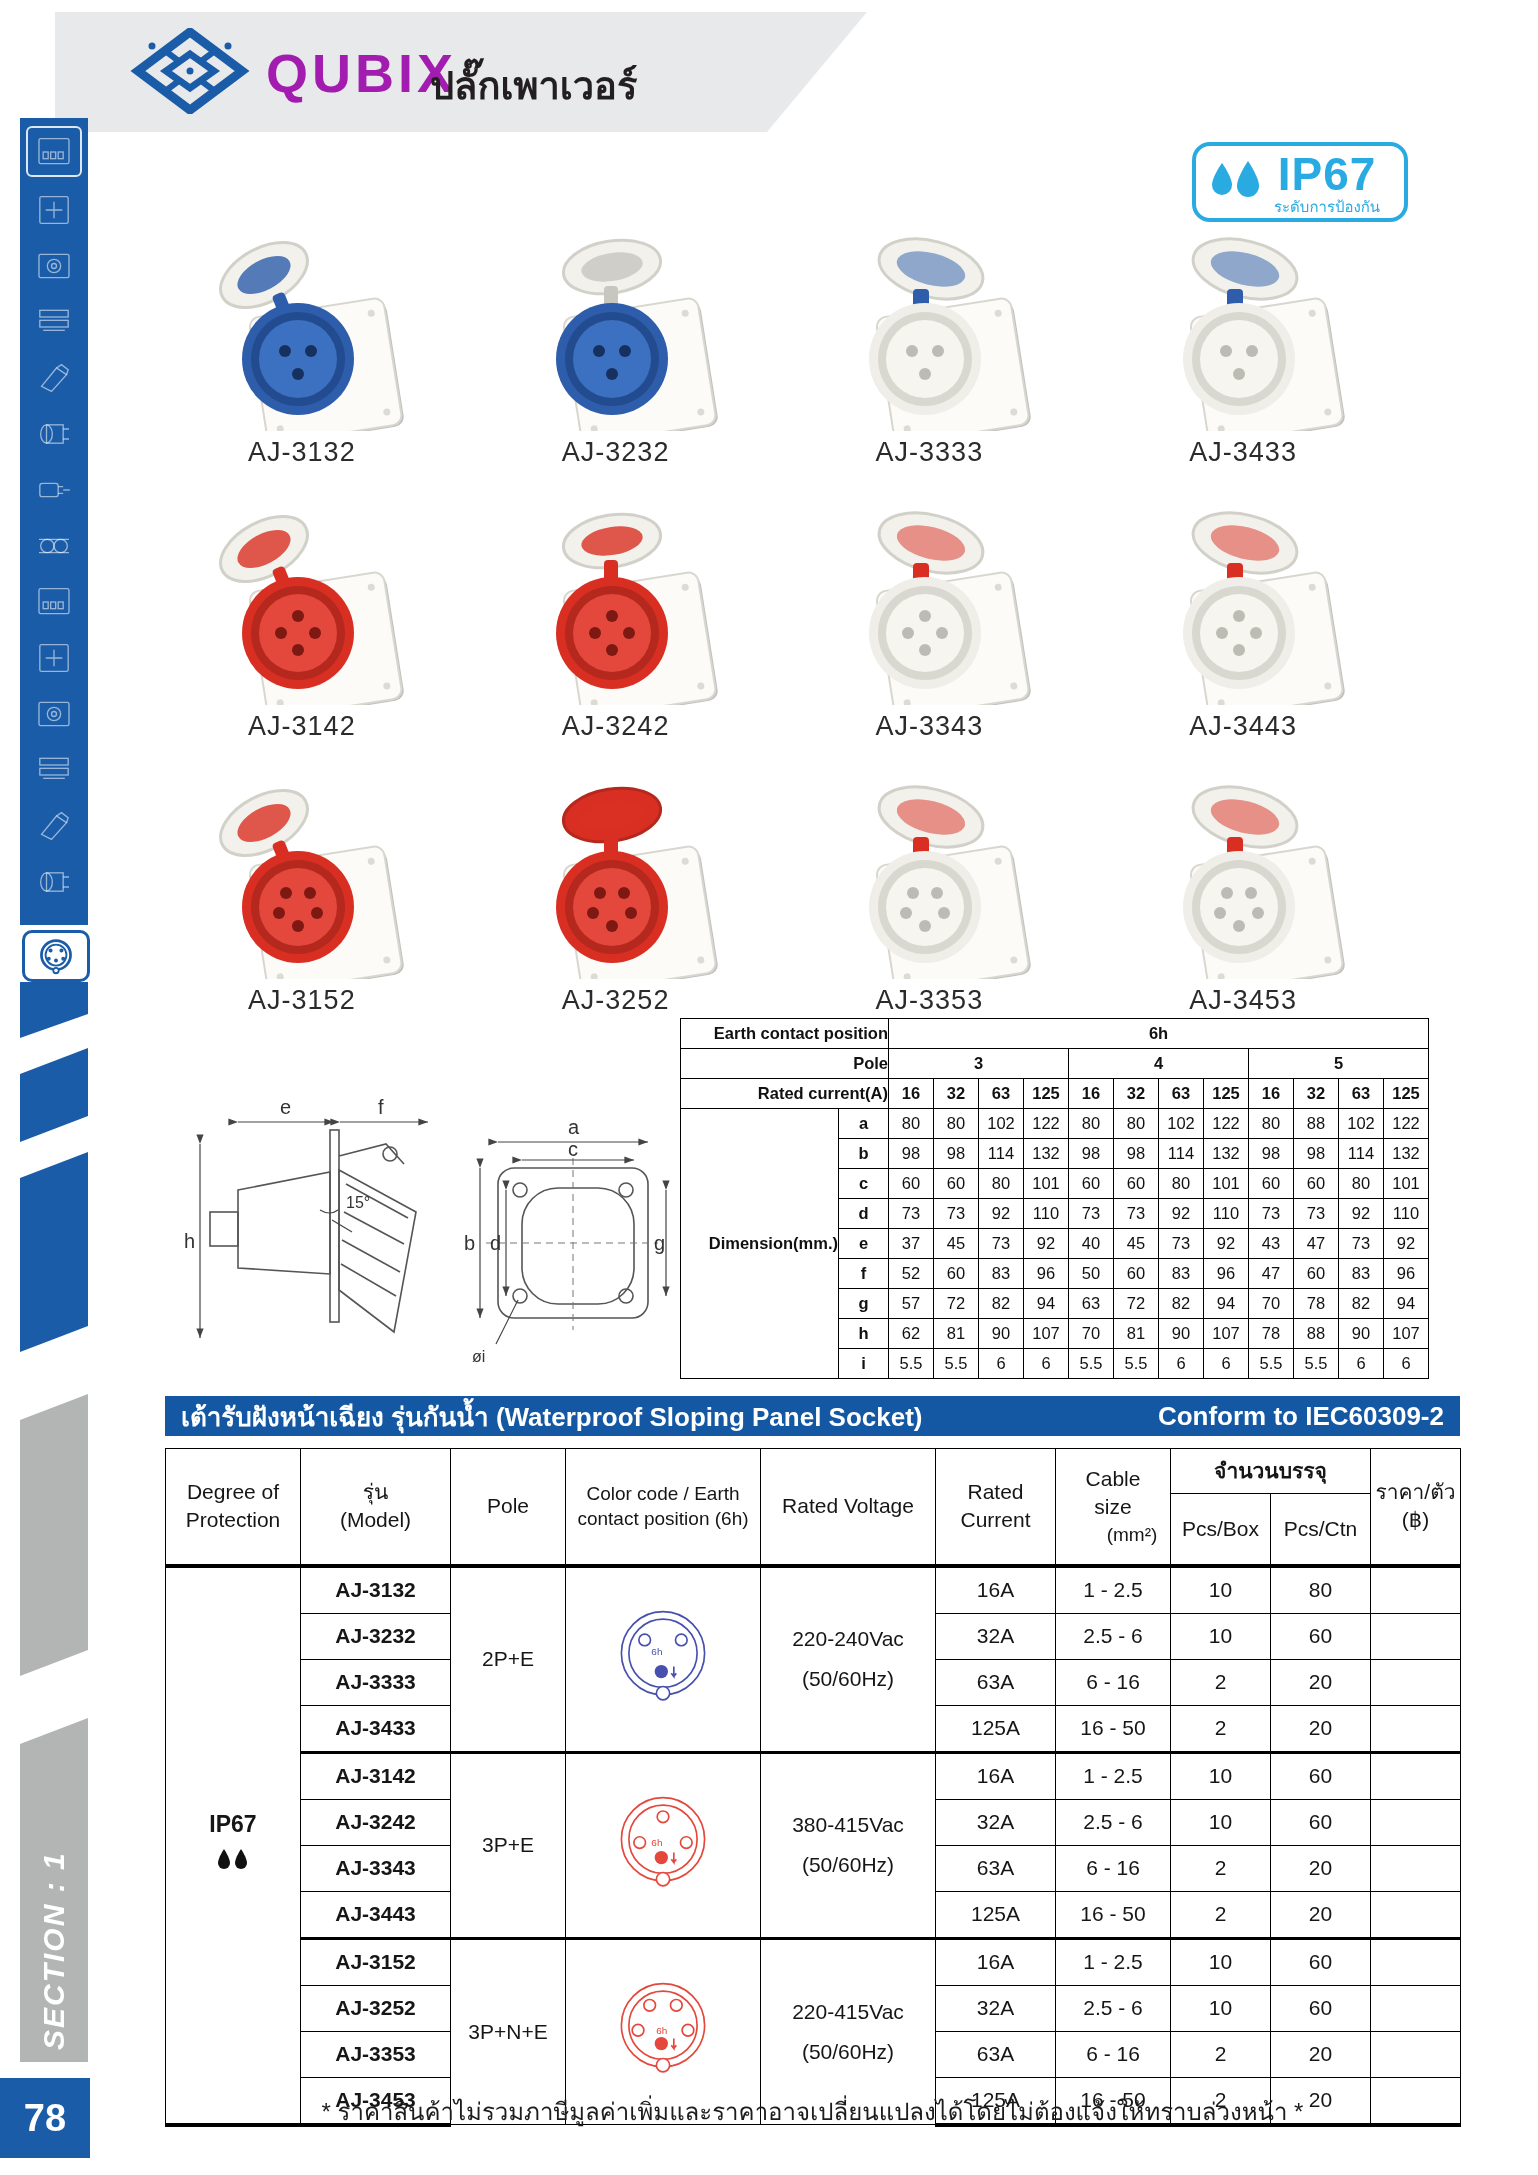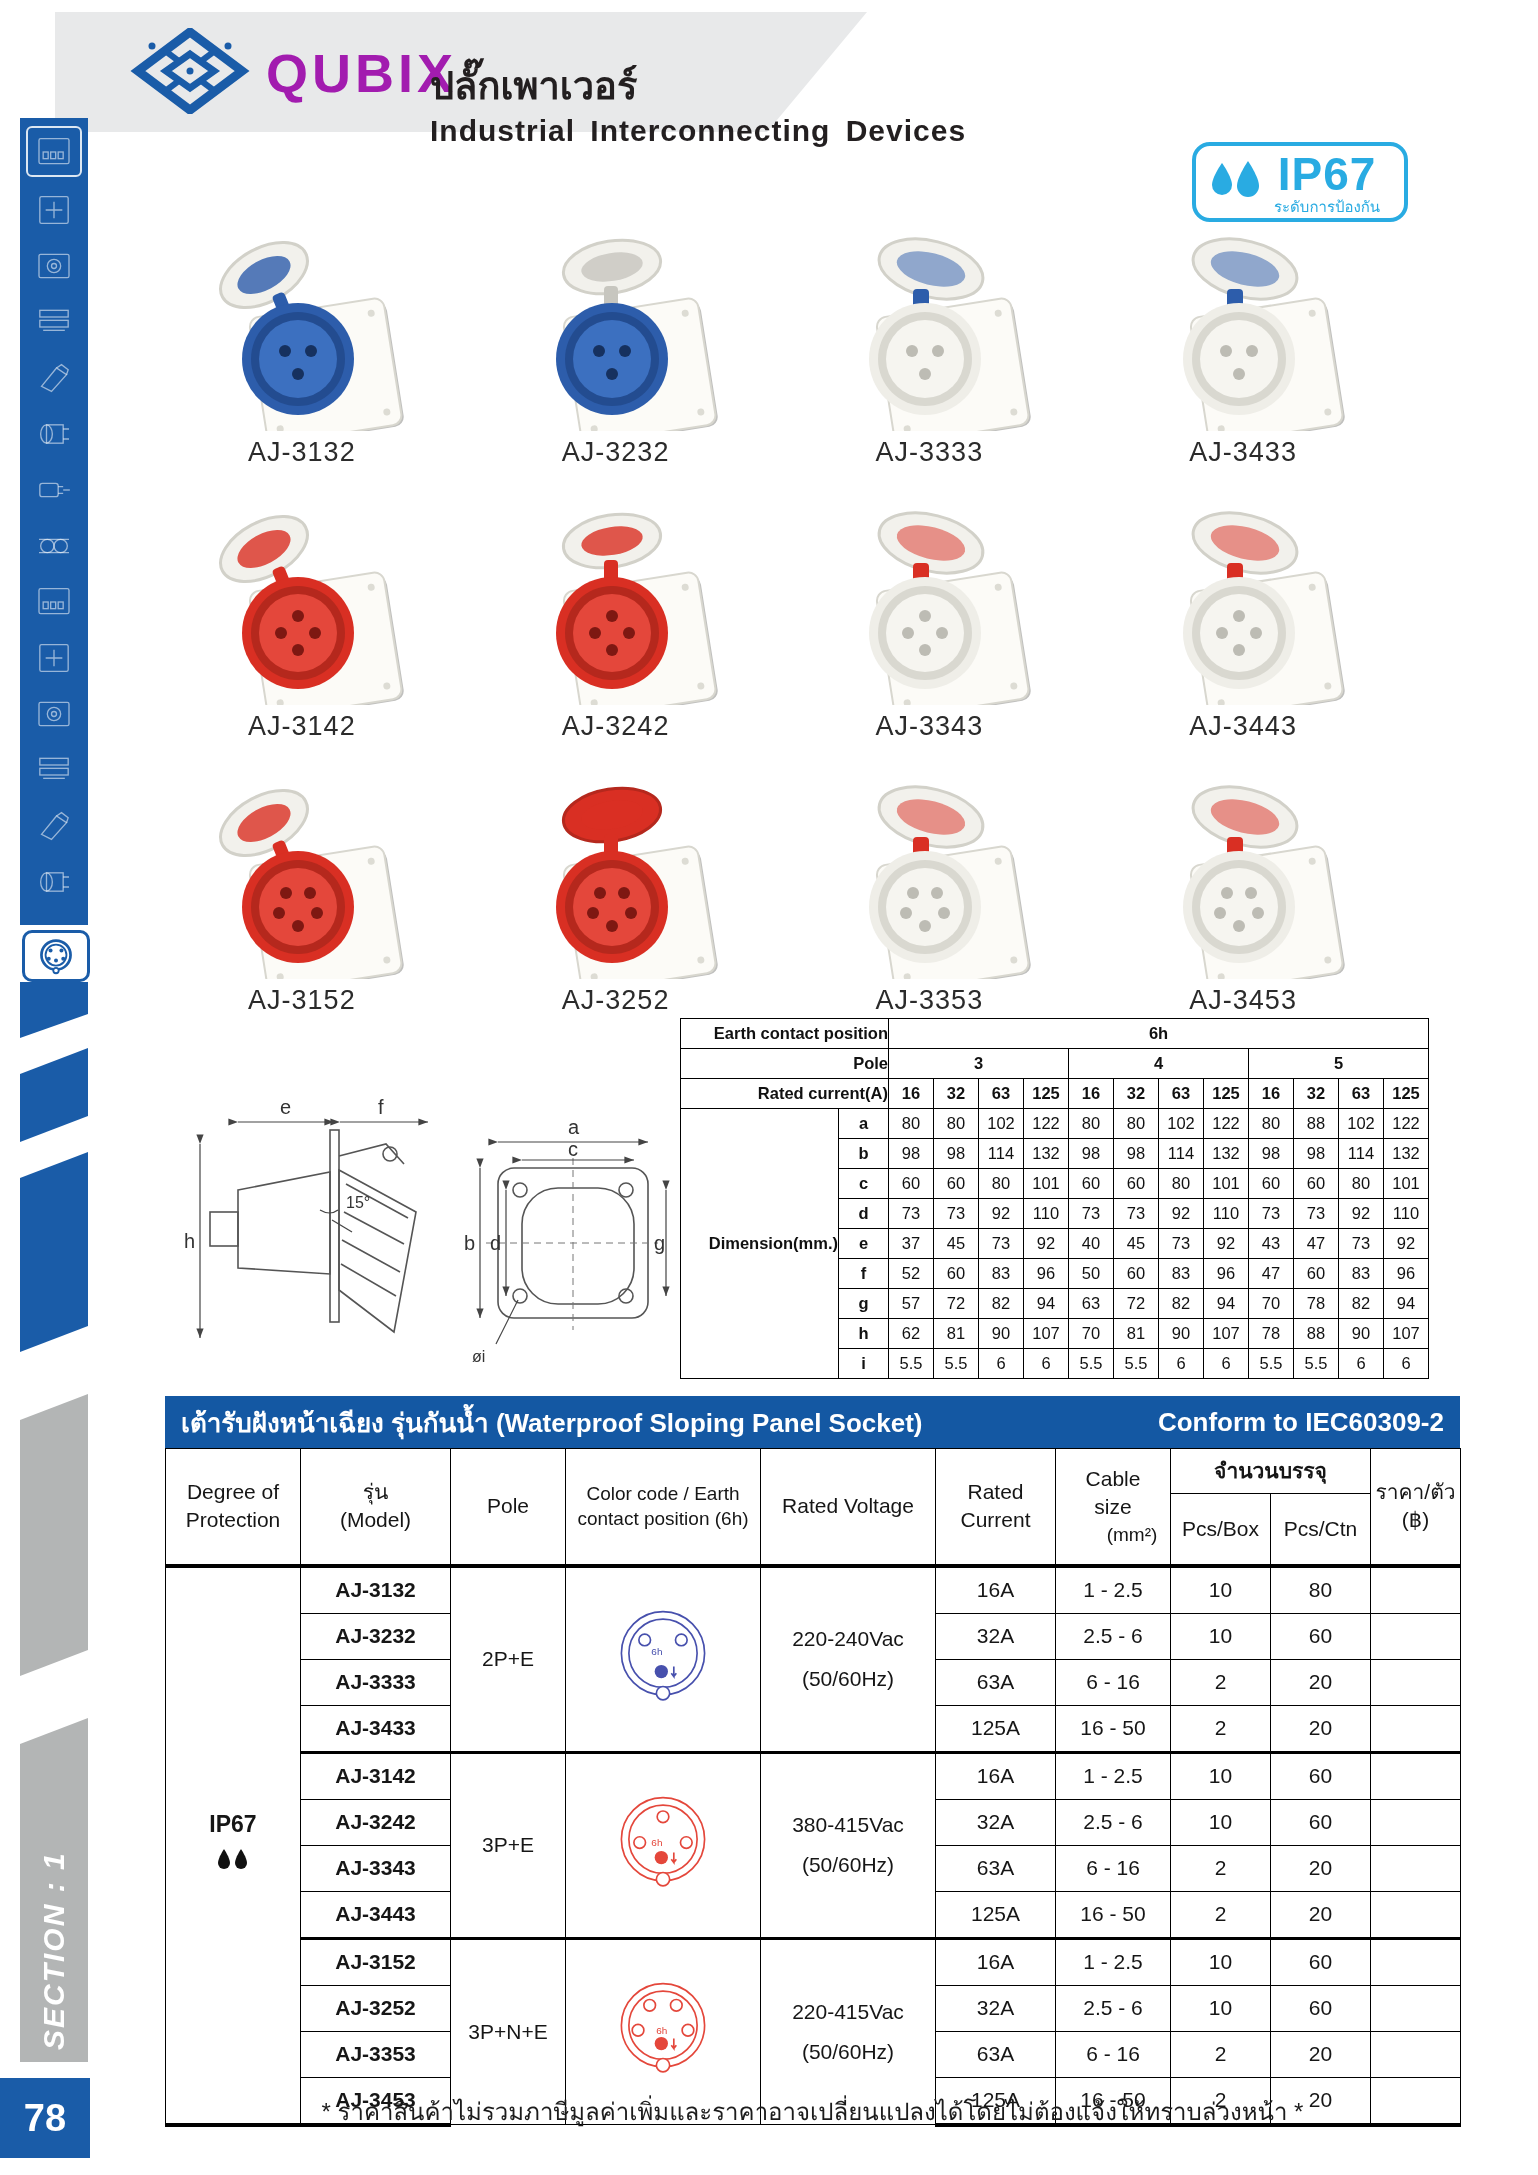--- a/index.html
+++ b/index.html
@@ -55,21 +55,21 @@
   
   .dimtable{position:absolute;left:680px;top:1018px;width:748px;border-collapse:collapse;table-layout:fixed;background:#fff;}
   .dimtable td,.dimtable th{border:1.5px solid #000;font-size:16.5px;text-align:center;padding:0;height:29px;
                             font-weight:500;color:#111;}
   .dimtable th{font-weight:700;}
   .dimtable .lbl{text-align:right;padding-left:8px;font-weight:600;}
   .dimtable .letter{font-weight:700;}
   .dimtable .hdrnum{font-weight:700;}
 
   
-  .secbar{position:absolute;left:165px;top:1396px;width:1295px;height:52px;background:#1458A3;color:#fff;
+  .secbar{position:absolute;left:165px;top:1396px;width:1295px;height:40px;background:#1458A3;color:#fff;
           display:flex;align-items:center;justify-content:space-between;padding:0 16px;box-sizing:border-box;}
   .secbar .l{font-size:26px;font-weight:700;}
   .secbar .r{font-size:26px;font-weight:700;}
 
   
   .spectable{position:absolute;left:165px;top:1448px;width:1295px;border-collapse:collapse;table-layout:fixed;background:#fff;}
   .spectable th,.spectable td{border:1.5px solid #000;text-align:center;vertical-align:middle;color:#161616;}
   .spectable thead th{font-weight:500;font-size:21px;border-bottom:4px solid #000;line-height:1.35;}
   .spectable thead th.thin-bottom{border-bottom:1.5px solid #000;font-weight:700;}
   .spectable thead .sub{font-size:19px;padding-left:38px;}
@@ -104,21 +104,20 @@
           <circle cx="22" cy="18" r="3.5" fill="#1A5CA8" stroke="none"></circle>
           <circle cx="98" cy="18" r="3.5" fill="#1A5CA8" stroke="none"></circle>
           <circle cx="60" cy="43" r="3.5" fill="#1A5CA8" stroke="none"></circle>
         </g>
       </svg>
     </span>
     <span class="logo-text">QUBIX</span>
   </div>
   <div class="titleblock">
     <div class="title-th">ปลั๊กเพาเวอร์</div>
-    <div class="title-en">Industrial Interconnecting Devices</div>
   </div>
   <div class="badge">
     <span>
       <svg width="56" height="46" viewBox="0 0 56 46">
         <path d="M14 6 C14 6 4 20 4 28 a10 10 0 0 0 20 0 C24 20 14 6 14 6 Z" fill="#29ABE2"></path>
         <path d="M40 4 C40 4 29 20 29 29 a11 11 0 0 0 22 0 C51 20 40 4 40 4 Z" fill="#29ABE2"></path>
       </svg>
     </span>
     <span class="badge-texts">
       <span class="badge-ip">IP67</span>

